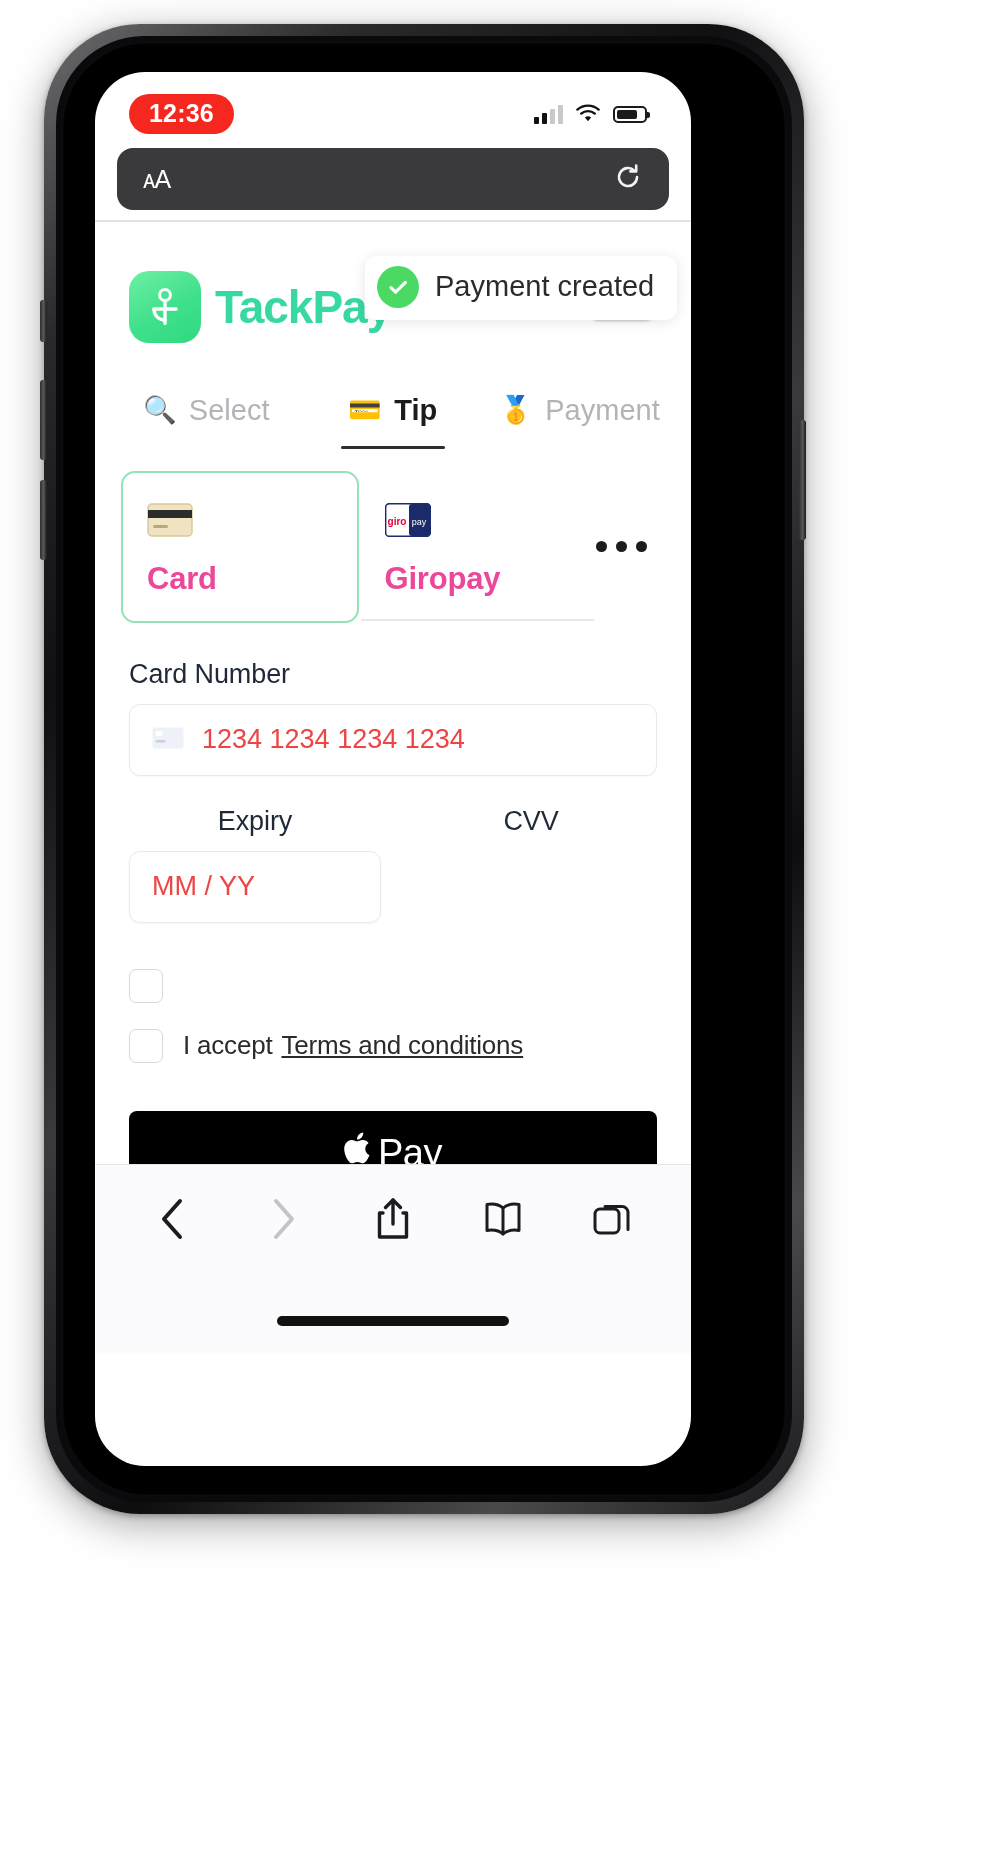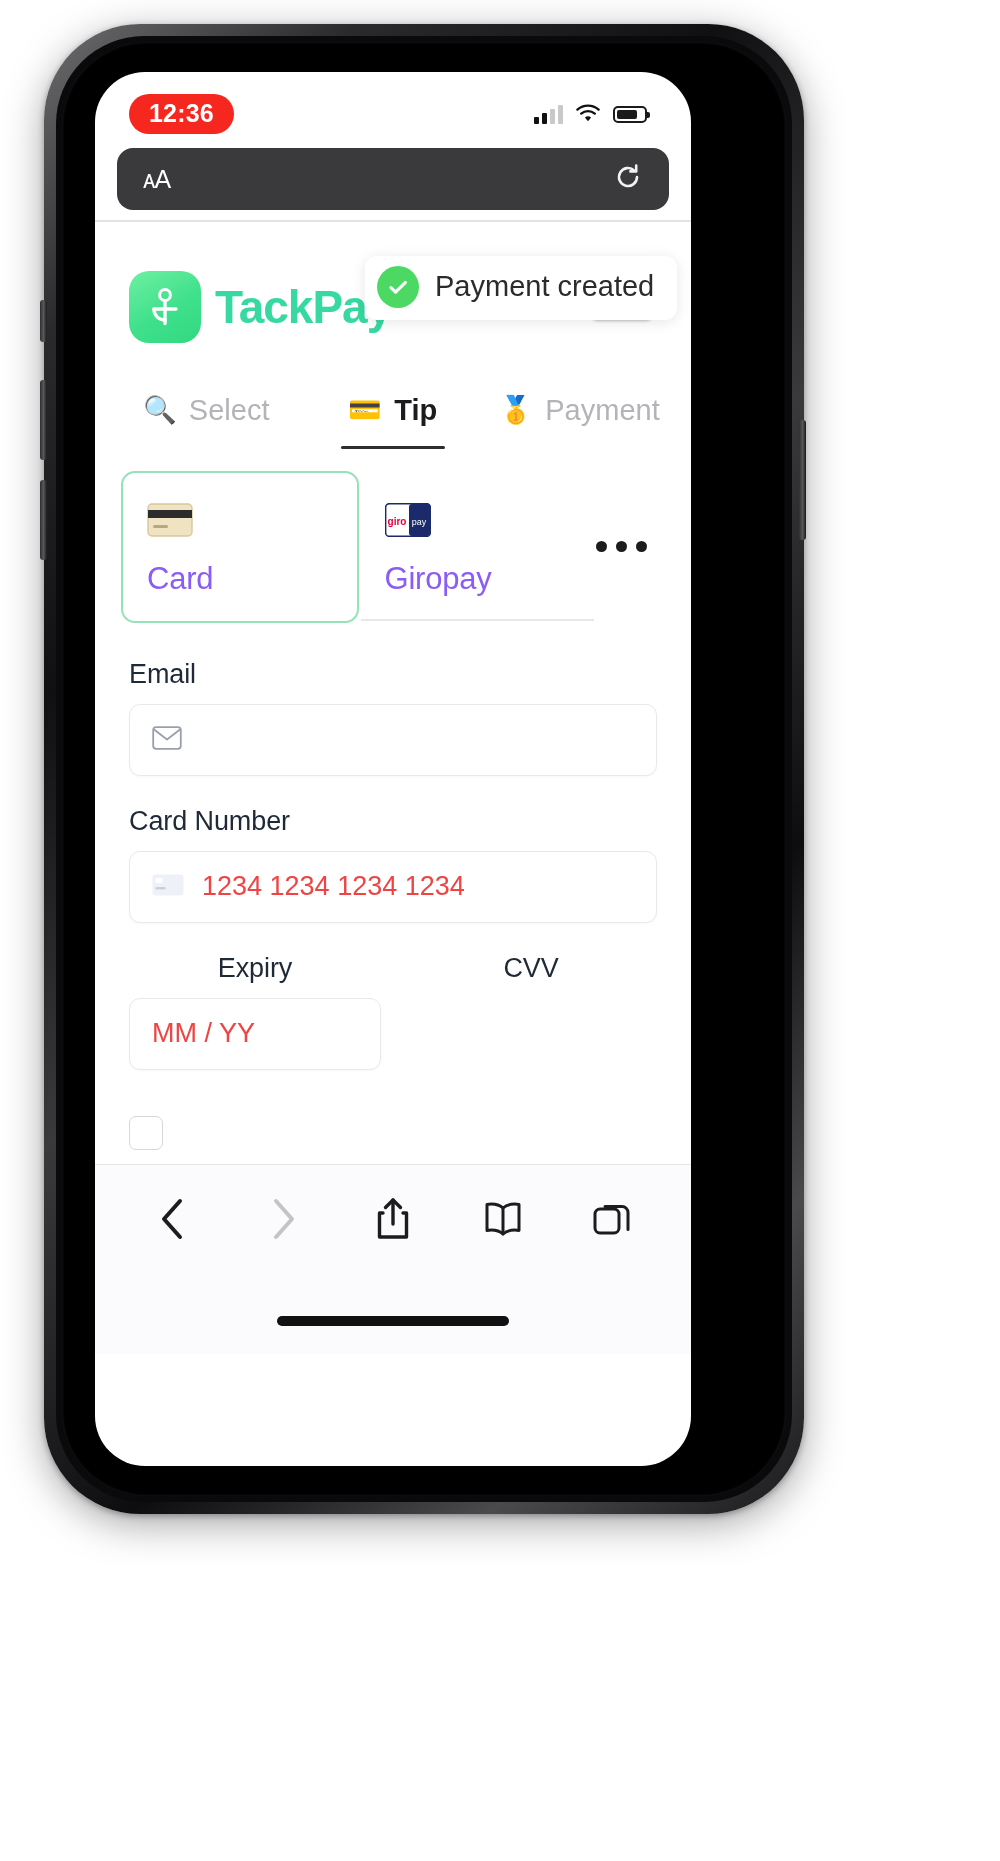--- a/index.html
+++ b/index.html
@@ -230,22 +230,22 @@
     padding: 26px 24px 24px 24px;
     position: relative;
   }
   .method.selected {
     border-color: #93e3b7;
   }
   .method .m-icon { height: 42px; display:flex; align-items:center; }
   .method .m-label {
     margin-top: 20px;
     font-size: 31px;
-    font-weight: normal;
-    color: #8b5cf6;
+    font-weight: bold;
+    color: #ec4899;
     letter-spacing: -.2px;
   }
   .method-underline {
     position:absolute; left: 0; right: 0; bottom: 0;
     height: 1.5px; background: #e8e8eb;
   }
   .more-dots {
     margin-left: auto;
     align-self: center;
     display:flex; gap: 9px;
@@ -463,32 +463,20 @@
 
         <div class="more-dots">
           <i></i>
             <i></i>
             <i></i>
         </div>
       </div>
 
       <div class="form">
 
-        <div class="field">
-          <div class="field-label">Email</div>
-          <div class="input">
-            <span>
-              <svg width="30" height="24" viewBox="0 0 30 24">
-                <rect x="1.2" y="1.2" width="27.6" height="21.6" rx="3" fill="none" stroke="#9aa0ab" stroke-width="1.8"></rect>
-                <path d="M2 3.5l13 10 13-10" fill="none" stroke="#9aa0ab" stroke-width="1.8" stroke-linejoin="round"></path>
-              </svg>
-            </span>
-            <span class="ph"></span>
-          </div>
-        </div>
 
         <div class="field">
           <div class="field-label bold">Card Number</div>
           <div class="input">
             <span>
               <svg width="32" height="22" viewBox="0 0 32 22">
                 <rect x="0.5" y="0.5" width="31" height="21" rx="3" fill="#eef1f8"></rect>
                 <rect x="3.5" y="13" width="10" height="2.4" rx="1.2" fill="#c9d0e2"></rect>
                 <rect x="3.5" y="4" width="7" height="5" rx="1.4" fill="#ffffff"></rect>
               </svg>

